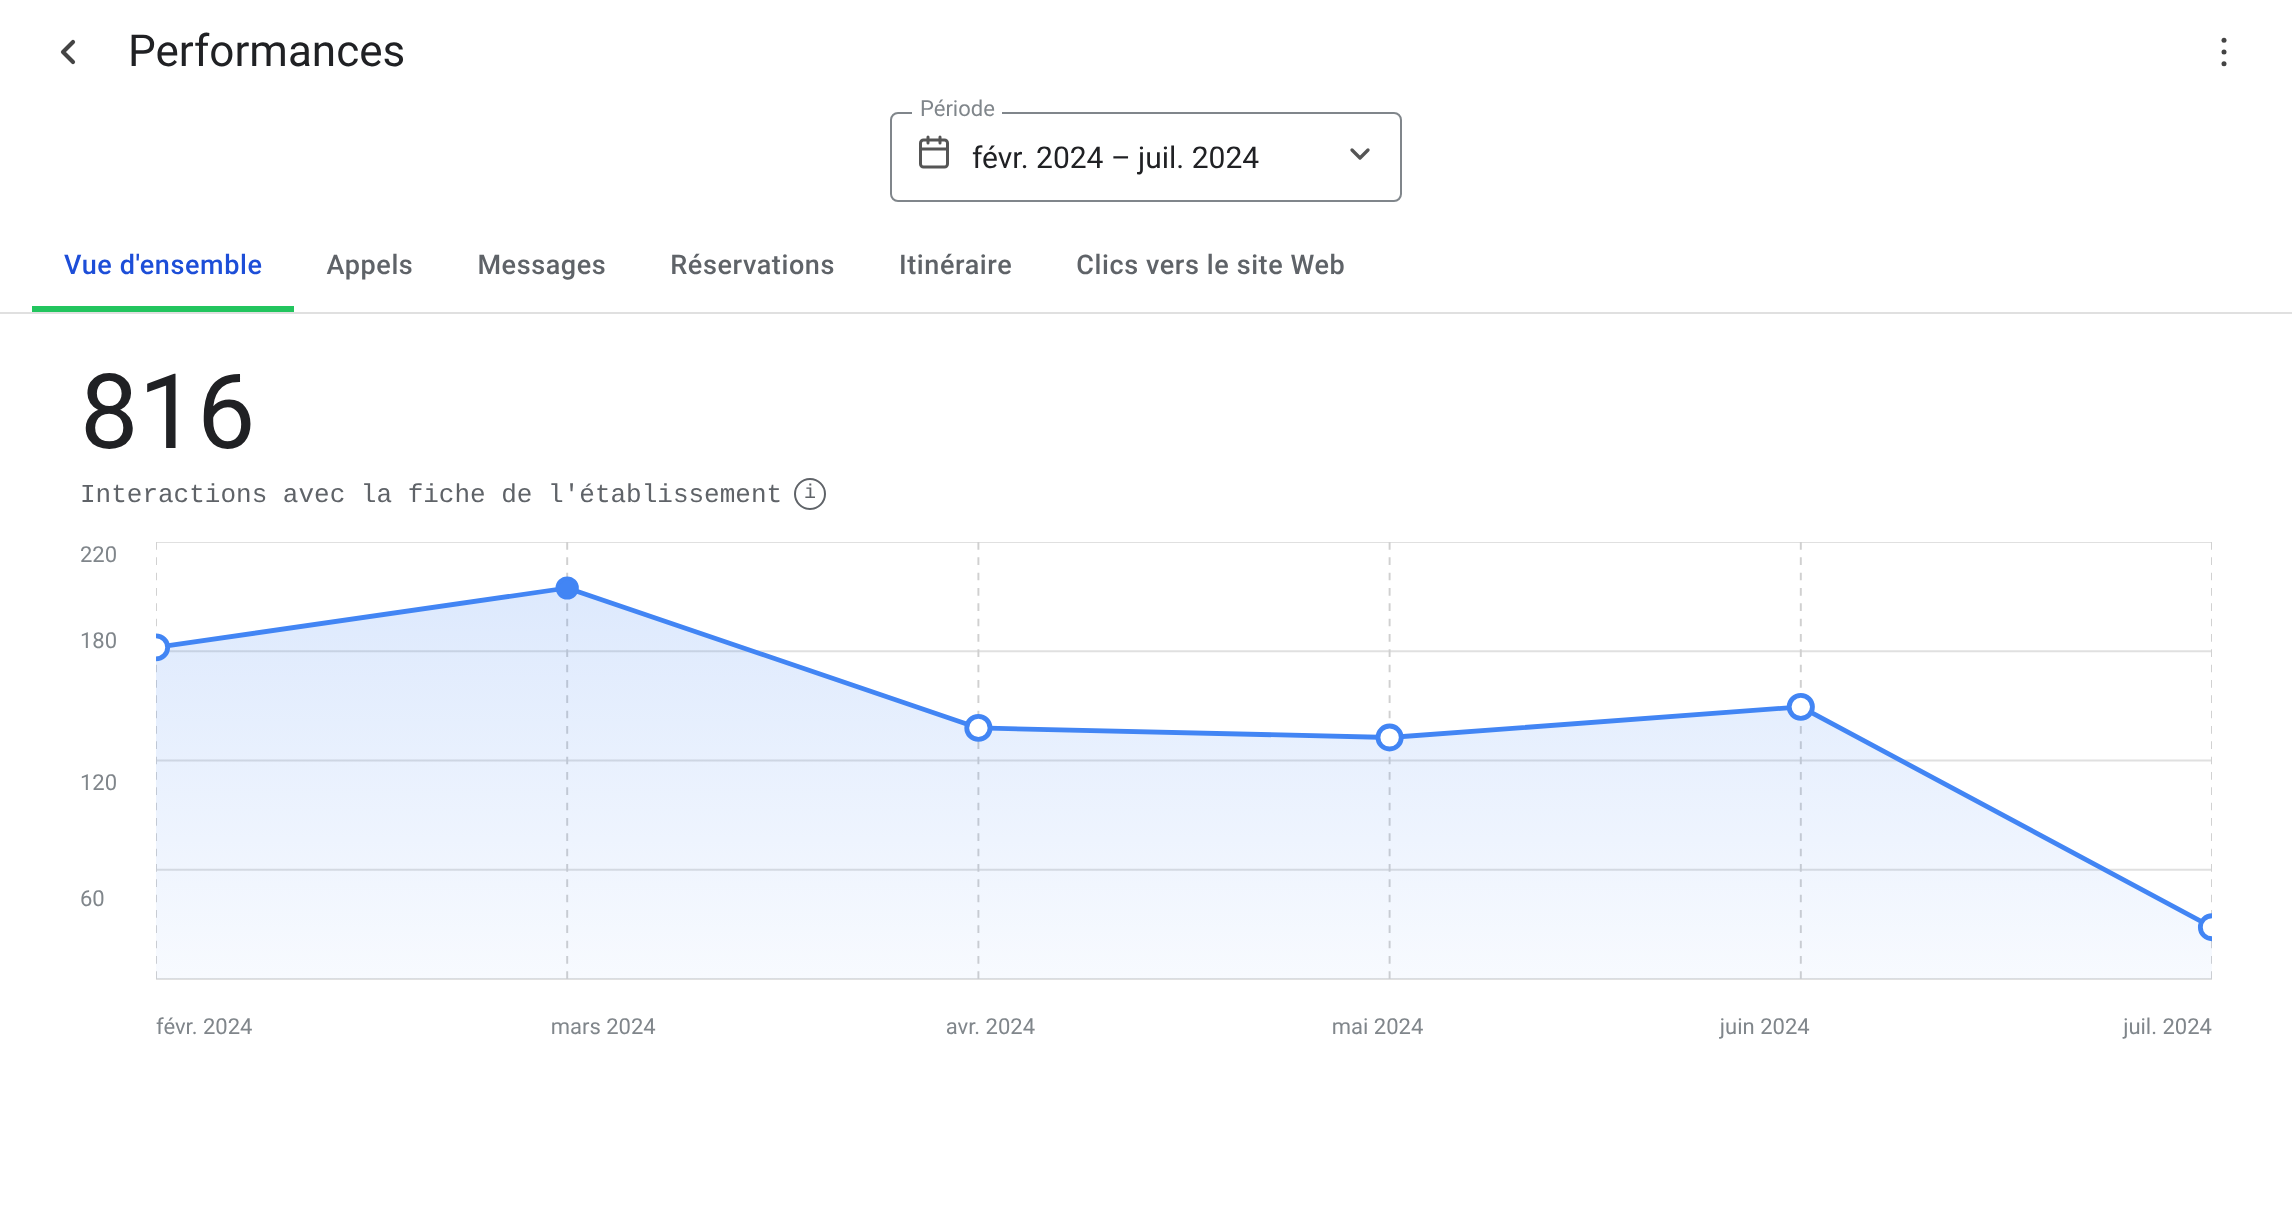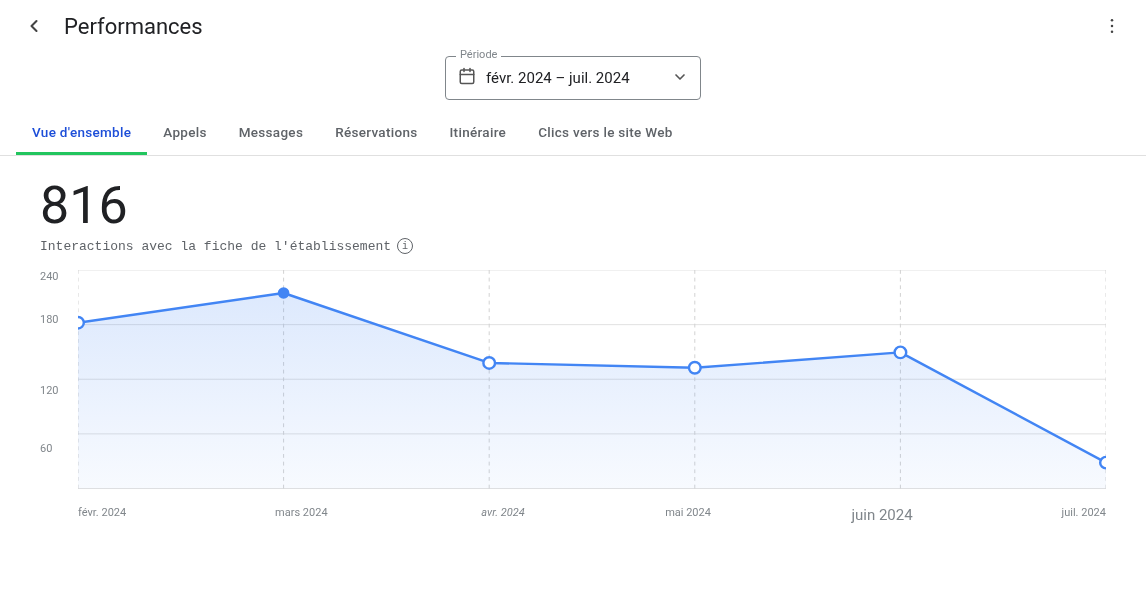--- a/index.html
+++ b/index.html
@@ -211,21 +211,21 @@
 <div class="main-content">
   <div class="big-number">816</div>
   <div class="subtitle">
     <span>Interactions avec la fiche de l'établissement</span>
     <span class="info-icon">i</span>
   </div>
 
   <div style="position:relative; padding-left: 38px;">
 
     <div style="position:absolute; left:0; top:0; height:230px; display:flex; flex-direction:column; justify-content:space-between; padding-bottom:0;">
-      <span class="y-label" style="top:0px;">240</span>
+      <span class="y-label" style="top:0px;">220</span>
       <span class="y-label" style="top:43px;">180</span>
       <span class="y-label" style="top:114px;">120</span>
       <span class="y-label" style="top:172px;">60</span>
     </div>
 
     <svg class="chart-svg" viewBox="0 0 1060 240" preserveAspectRatio="none" style="height:230px; display:block;">
       <defs>
         <linearGradient id="areaGrad" x1="0" y1="0" x2="0" y2="1">
           <stop offset="0%" stop-color="#4285f4" stop-opacity="0.18"></stop>
           <stop offset="100%" stop-color="#4285f4" stop-opacity="0.04"></stop>
@@ -258,19 +258,19 @@
       <circle cx="636" cy="102" r="6" fill="white" stroke="#4285f4" stroke-width="2.5"></circle>
 
       <circle cx="848" cy="86" r="6" fill="white" stroke="#4285f4" stroke-width="2.5"></circle>
 
       <circle cx="1060" cy="201" r="6" fill="white" stroke="#4285f4" stroke-width="2.5"></circle>
     </svg>
 
     <div style="display:flex; justify-content:space-between; padding-top:6px; padding-right:0;">
       <span style="font-size:11px; color:#80868b; min-width:60px;">févr. 2024</span>
       <span style="font-size:11px; color:#80868b; min-width:60px; text-align:center;">mars 2024</span>
-      <span style="font-size:11px; color:#80868b; min-width:60px; text-align:right;font-style:italic;">avr. 2024</span>
+      <span style="font-size:11px; color:#80868b; min-width:60px; text-align:center;">avr. 2024</span>
       <span style="font-size:11px; color:#80868b; min-width:60px; text-align:center;">mai 2024</span>
-      <span style="font-size:15px; color:#80868b; min-width:60px; text-align:center;">juin 2024</span>
+      <span style="font-size:11px; color:#80868b; min-width:60px; text-align:center;">juin 2024</span>
       <span style="font-size:11px; color:#80868b; min-width:60px; text-align:right;">juil. 2024</span>
     </div>
   </div>
 </div>
 
 </body></html>

